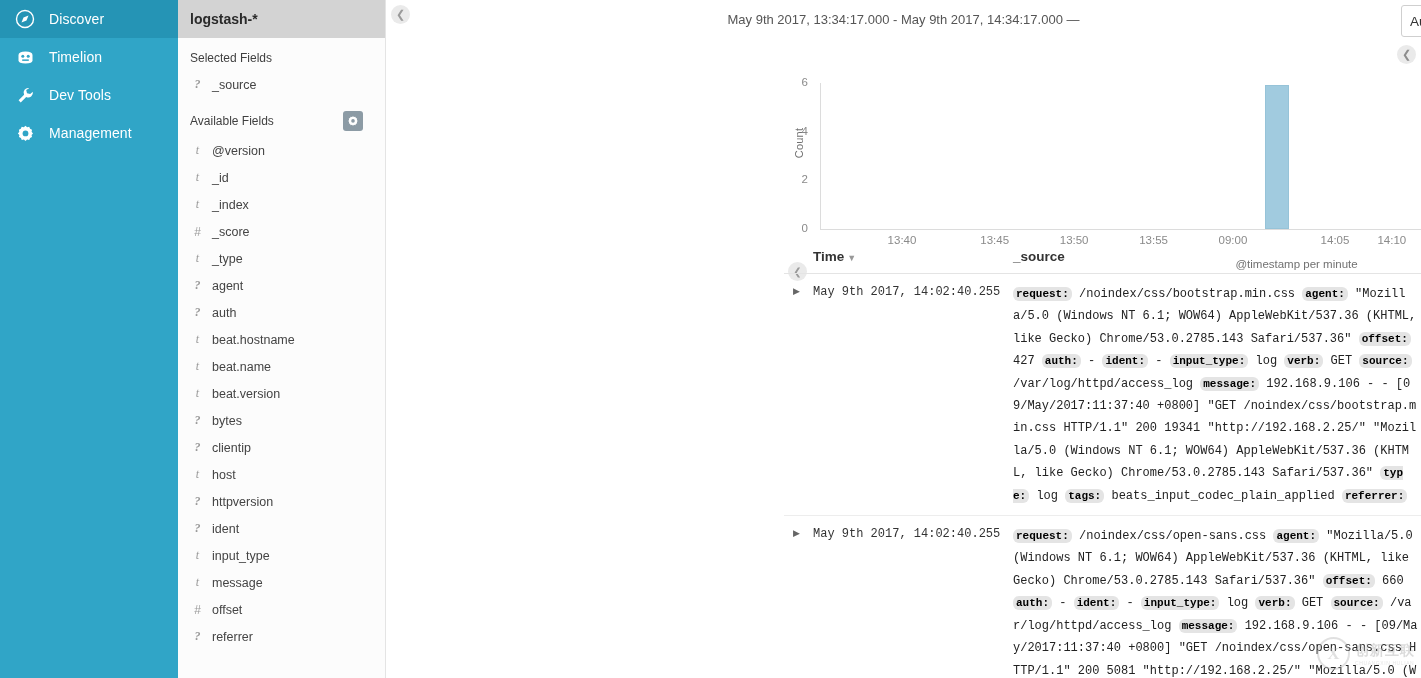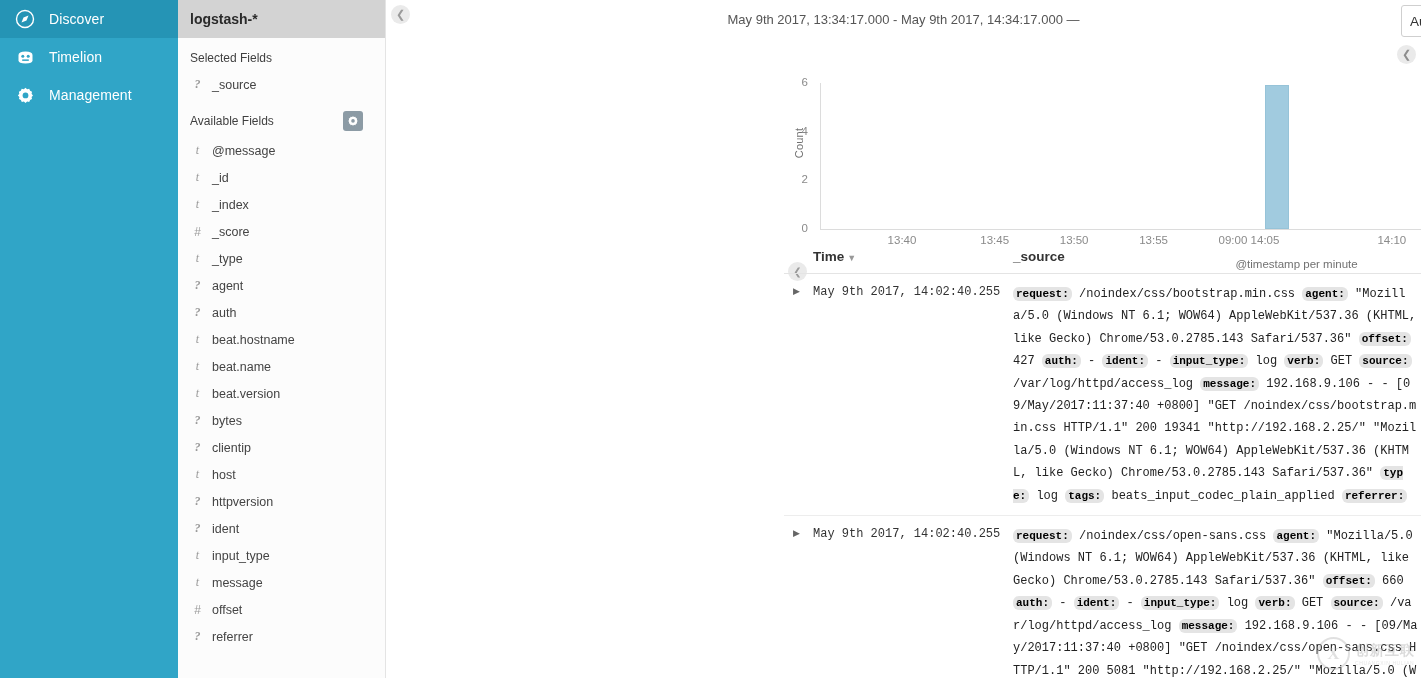--- a/index.html
+++ b/index.html
@@ -340,20 +340,28 @@
             <circle cx="6.8" cy="8.2" r="1.5" fill="#30a5c7"></circle>
             <circle cx="12.2" cy="8.2" r="1.5" fill="#30a5c7"></circle>
             <rect x="6.2" y="11.4" width="6.6" height="1.5" fill="#30a5c7"></rect>
           </svg>
       </span>
       <span class="nav-label">Timelion</span>
     </div>
     <div class="nav-item">
       <span class="nav-ico">
         <svg width="19" height="19" viewBox="0 0 19 19">
+            <path d="M13.2 2.2 a4.6 4.6 0 0 0 -5.1 6.6 L2.6 14.3 l2.1 2.1 l5.5 -5.5 a4.6 4.6 0 0 0 6.6 -5.1 L14.2 8.1 L11 7.3 L10.2 4.1 Z" fill="#fff"></path>
+          </svg>
+      </span>
+      <span class="nav-label">Dev Tools</span>
+    </div>
+    <div class="nav-item">
+      <span class="nav-ico">
+        <svg width="19" height="19" viewBox="0 0 19 19">
             <path d="M9.5 1.8 l1.6 1.4 l2.1 -.5 l.9 2 l1.9 1 l-.4 2.1 l1.4 1.6 l-1.4 1.6 l.4 2.1 l-1.9 1 l-.9 2 l-2.1 -.5 l-1.6 1.4 l-1.6 -1.4 l-2.1 .5 l-.9 -2 l-1.9 -1 l.4 -2.1 L1.9 9.4 l1.4 -1.6 l-.4 -2.1 l1.9 -1 l.9 -2 l2.1 .5 Z" fill="#fff"></path>
             <circle cx="9.5" cy="9.4" r="2.9" fill="#30a5c7"></circle>
           </svg>
       </span>
       <span class="nav-label">Management</span>
     </div>
   </div>
 
   <div class="sidebar">
     <div class="index-pattern">
@@ -375,21 +383,21 @@
       <span class="gear-btn">
         <svg width="12" height="12" viewBox="0 0 19 19">
             <path d="M9.5 1.8 l1.6 1.4 l2.1 -.5 l.9 2 l1.9 1 l-.4 2.1 l1.4 1.6 l-1.4 1.6 l.4 2.1 l-1.9 1 l-.9 2 l-2.1 -.5 l-1.6 1.4 l-1.6 -1.4 l-2.1 .5 l-.9 -2 l-1.9 -1 l.4 -2.1 L1.9 9.4 l1.4 -1.6 l-.4 -2.1 l1.9 -1 l.9 -2 l2.1 .5 Z" fill="#fff"></path>
             <circle cx="9.5" cy="9.4" r="2.9" fill="#8c9ba5"></circle>
           </svg>
       </span>
     </div>
     <div id="available-fields">
         <div class="field-row">
           <span class="ftype">t</span>
-          <span class="fname">@message</span>
+          <span class="fname">@version</span>
         </div>
         <div class="field-row">
           <span class="ftype">t</span>
           <span class="fname">_id</span>
         </div>
         <div class="field-row">
           <span class="ftype">t</span>
           <span class="fname">_index</span>
         </div>
         <div class="field-row">
@@ -486,21 +494,21 @@
       <div class="axis-line-x"></div>
       <div class="plot" id="plot">
           <div class="bar" style="left:444.73333333333335px;width:24.619166666666665px;height:144px;background:#a1cbdf"></div>
         </div>
       <div id="xticks">
           <div class="xtick" style="left:516px">13:40</div>
           <div class="xtick" style="left:608.7166666666667px">13:45</div>
           <div class="xtick" style="left:688.1333333333333px">13:50</div>
           <div class="xtick" style="left:767.55px">13:55</div>
           <div class="xtick" style="left:846.9666666666667px">09:00</div>
-          <div class="xtick" style="left:879px">14:05</div>
+          <div class="xtick" style="left:949px">14:05</div>
           <div class="xtick" style="left:1005.8px">14:10</div>
         </div>
       <div class="xaxis-title">@timestamp per minute</div>
       <span class="chart-collapse">❮</span>
     </div>
 
     <div class="doc-table">
       <div class="dt-head">
         <div class="dt-col-toggle"></div>
         <div class="dt-col-time">

